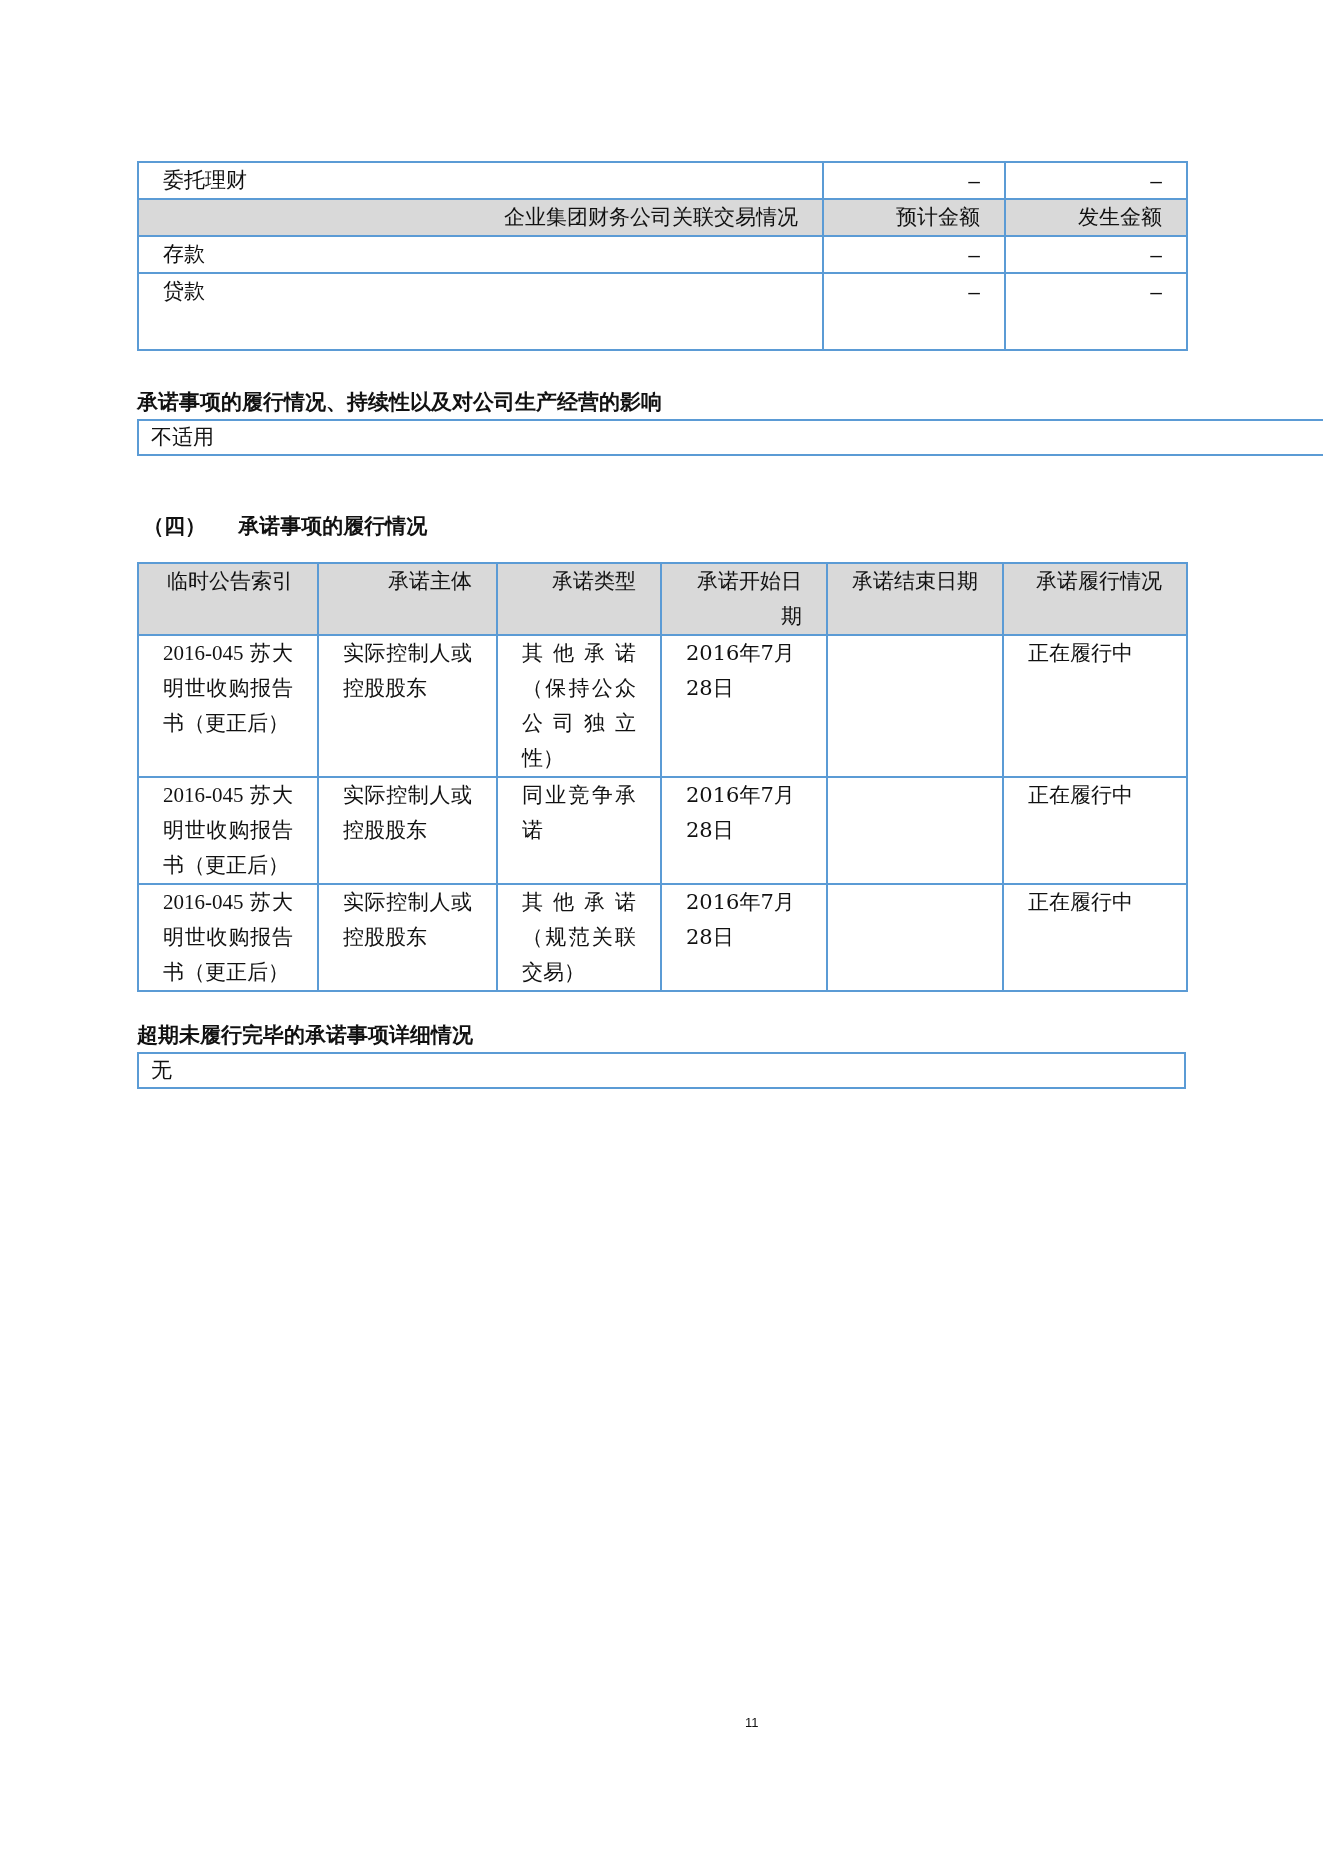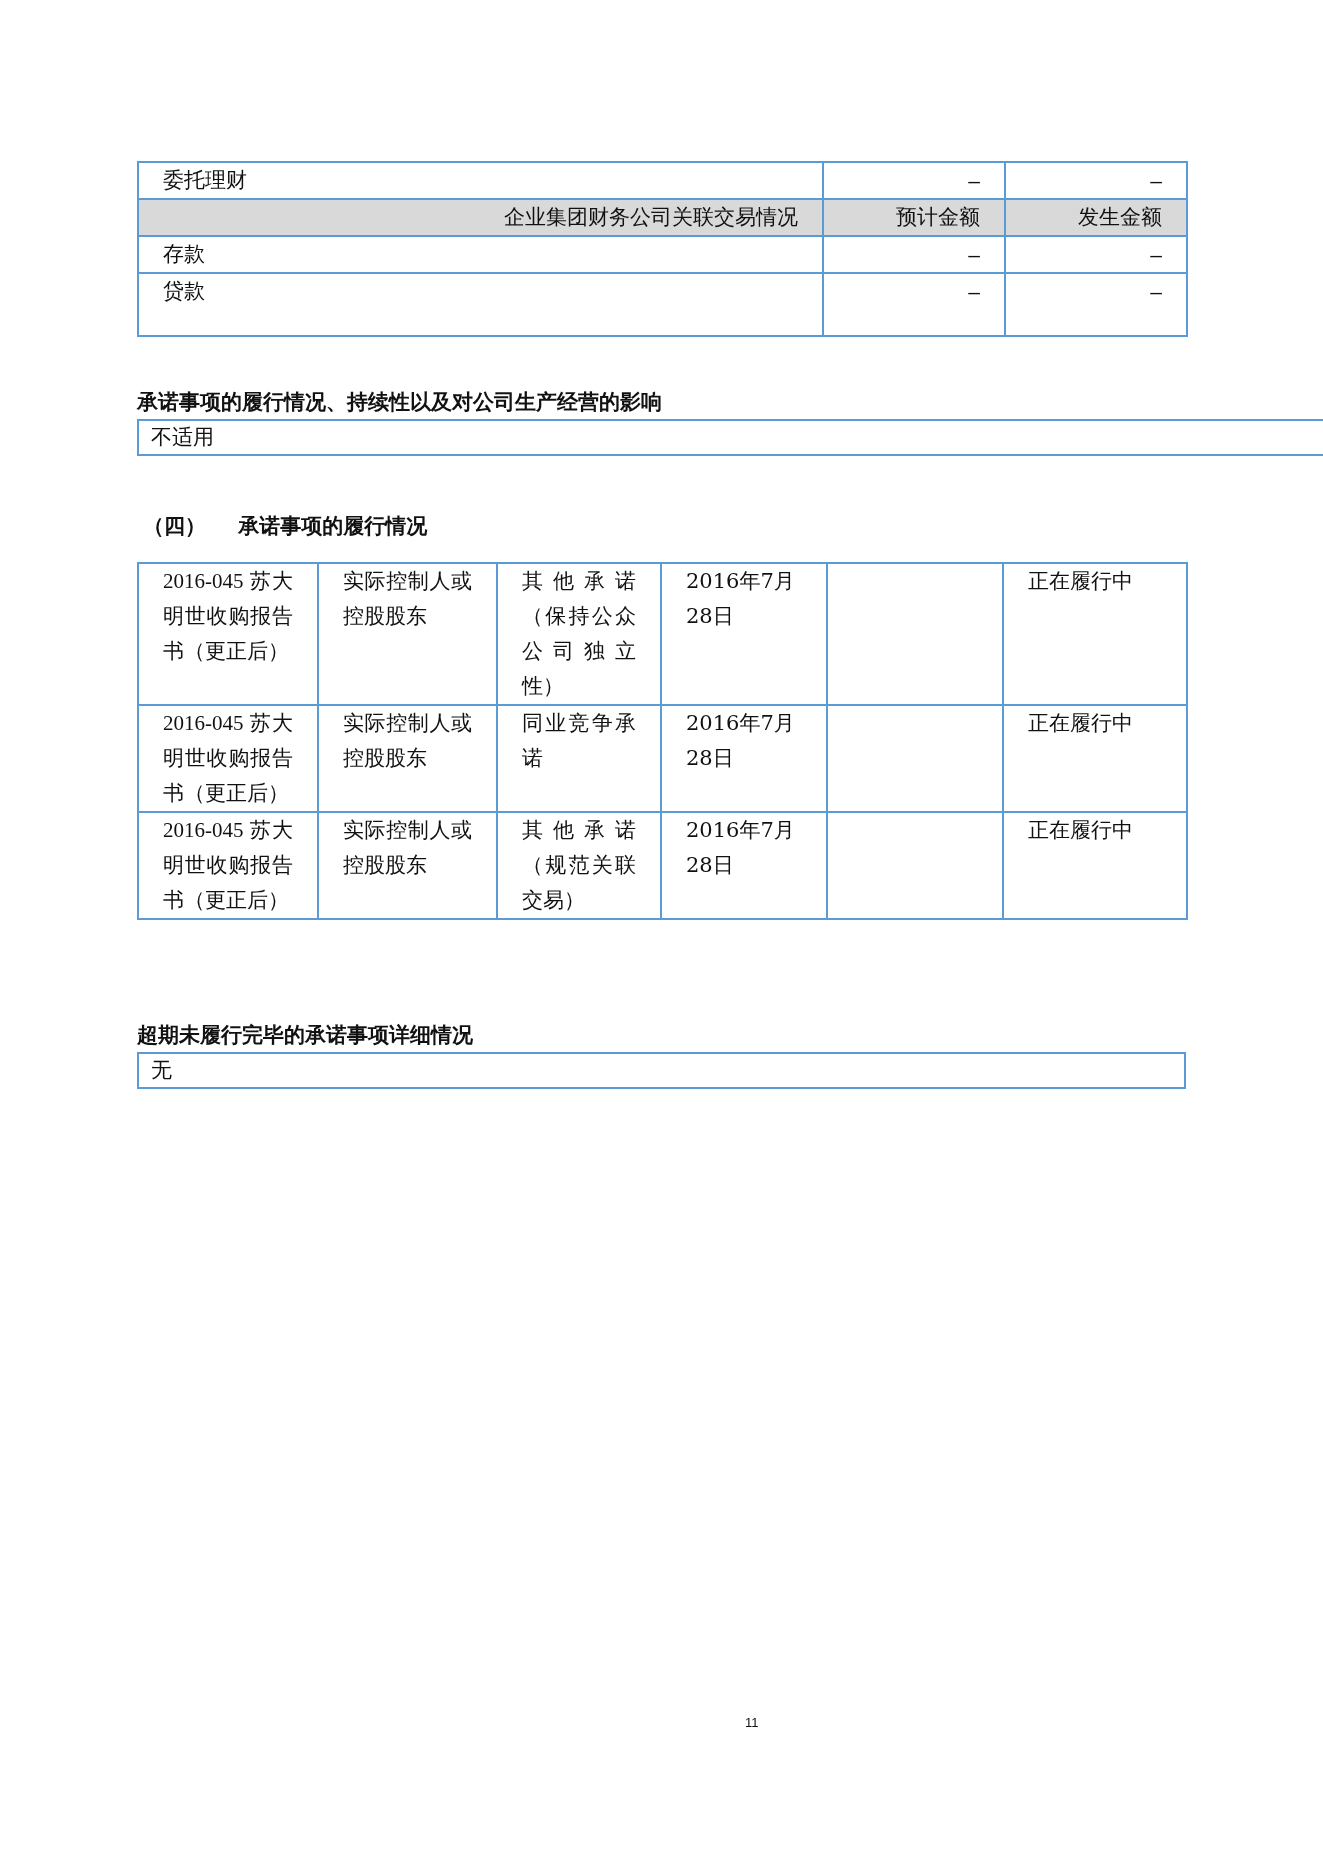--- a/index.html
+++ b/index.html
@@ -32,21 +32,21 @@
   <tr class="hdr" style="height:37px;">
     <th class="hdr">企业集团财务公司关联交易情况</th>
     <th class="hdr">预计金额</th>
     <th class="hdr">发生金额</th>
   </tr>
   <tr style="height:37px;">
     <td>存款</td>
     <td class="num">–</td>
     <td class="num">–</td>
   </tr>
-  <tr style="height:63px;">
+  <tr style="height:77px;">
     <td>贷款</td>
     <td class="num">–</td>
     <td class="num">–</td>
   </tr>
 </tbody>
   </table>
 
 <div class="abs heading" style="left:137px; top:388px;">承诺事项的履行情况、持续性以及对公司生产经营的影响</div>
 <div class="abs box" style="left:137px; top:419px; width:1193px; height:37px;">
   <span>不适用</span>
@@ -60,20 +60,28 @@
 <table class="abs" style="left:137px; top:562px; width:1049px;">
   <colgroup>
     <col style="width:180px">
       <col style="width:179px">
       <col style="width:164px">
       <col style="width:166px">
       <col style="width:176px">
       <col style="width:184px">
   </colgroup>
   <tbody>
+      <tr style="height:36px;">
+    <th class="hdr">临时公告索引</th>
+    <th class="hdr">承诺主体</th>
+    <th class="hdr">承诺类型</th>
+    <th class="hdr">承诺开始日期</th>
+    <th class="hdr">承诺结束日期</th>
+    <th class="hdr">承诺履行情况</th>
+  </tr>
   <tr style="height:105px;">
     <td class="justify">2016-045 苏大明世收购报告书（更正后）</td>
     <td class="justify">实际控制人或控股股东</td>
     <td class="justify">其他承诺（保持公众公司独立性）</td>
     <td>2016年7月28日</td>
     <td></td>
     <td>正在履行中</td>
   </tr>
   <tr style="height:105px;">
     <td class="justify">2016-045 苏大明世收购报告书（更正后）</td>

